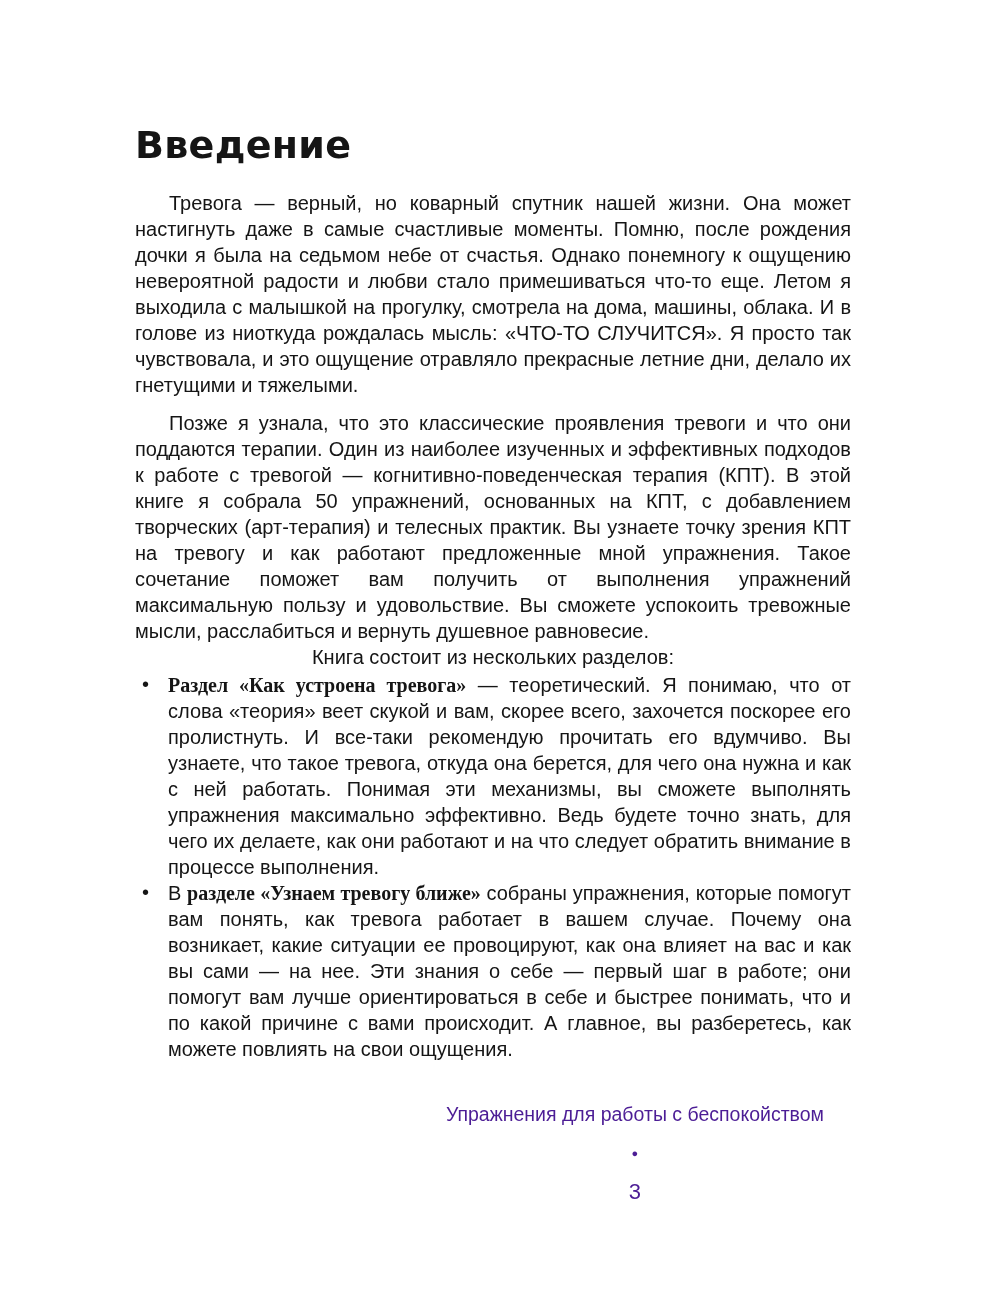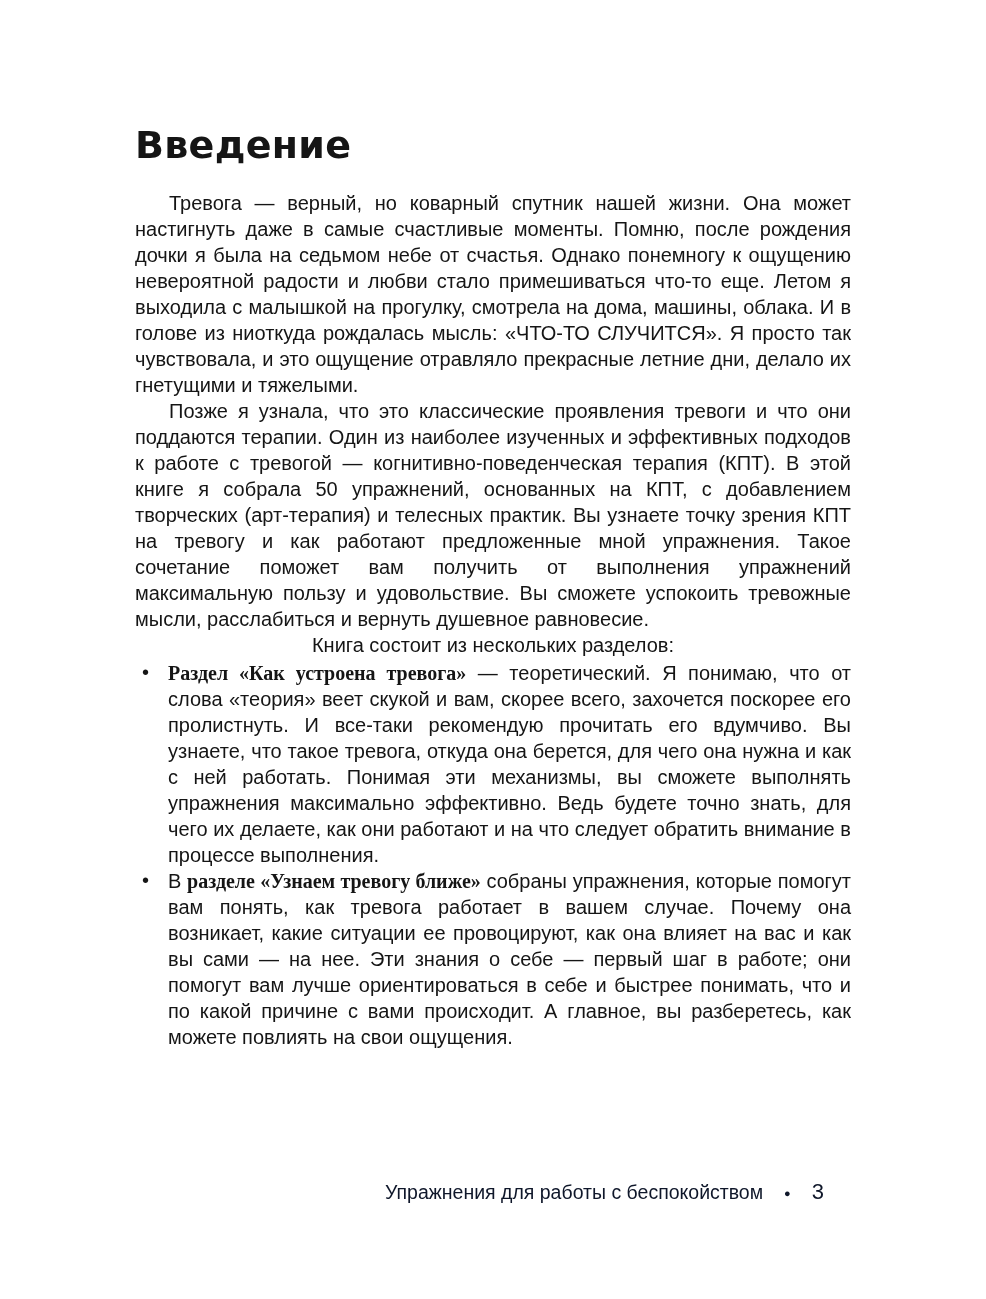--- a/index.html
+++ b/index.html
@@ -35,20 +35,21 @@
     margin-top: 54px;
     margin-bottom: 24px;
   }
   .body-text, li.section-item, p.list-intro {
     font-size: 20px;
     line-height: 26px;
     text-align: justify;
   }
   p.para {
     text-indent: 34px;
+    margin-top: 12px;
   }
   p.list-intro {
     text-align: center;
     margin-bottom: 2px;
   }
   ul.sections {
     list-style: none;
   }
   li.section-item {
     position: relative;
@@ -62,21 +63,22 @@
   }
   li.section-item b { font-weight: 700; font-family: Liberation Serif, serif; }
   .footer {
     position: absolute;
     right: 162px;
     bottom: 94px;
     display: flex;
     align-items: center;
     gap: 21px;
     font-size: 19.5px;
-    color: #0f172a;
+    color: #4c1d95;
+    flex-direction: column;
   }
   .footer .dot {
     font-size: 11px;
     line-height: 1;
     transform: translateY(1px);
   }
   .footer .pagenum {
     font-size: 22px;
   }
 </style>

